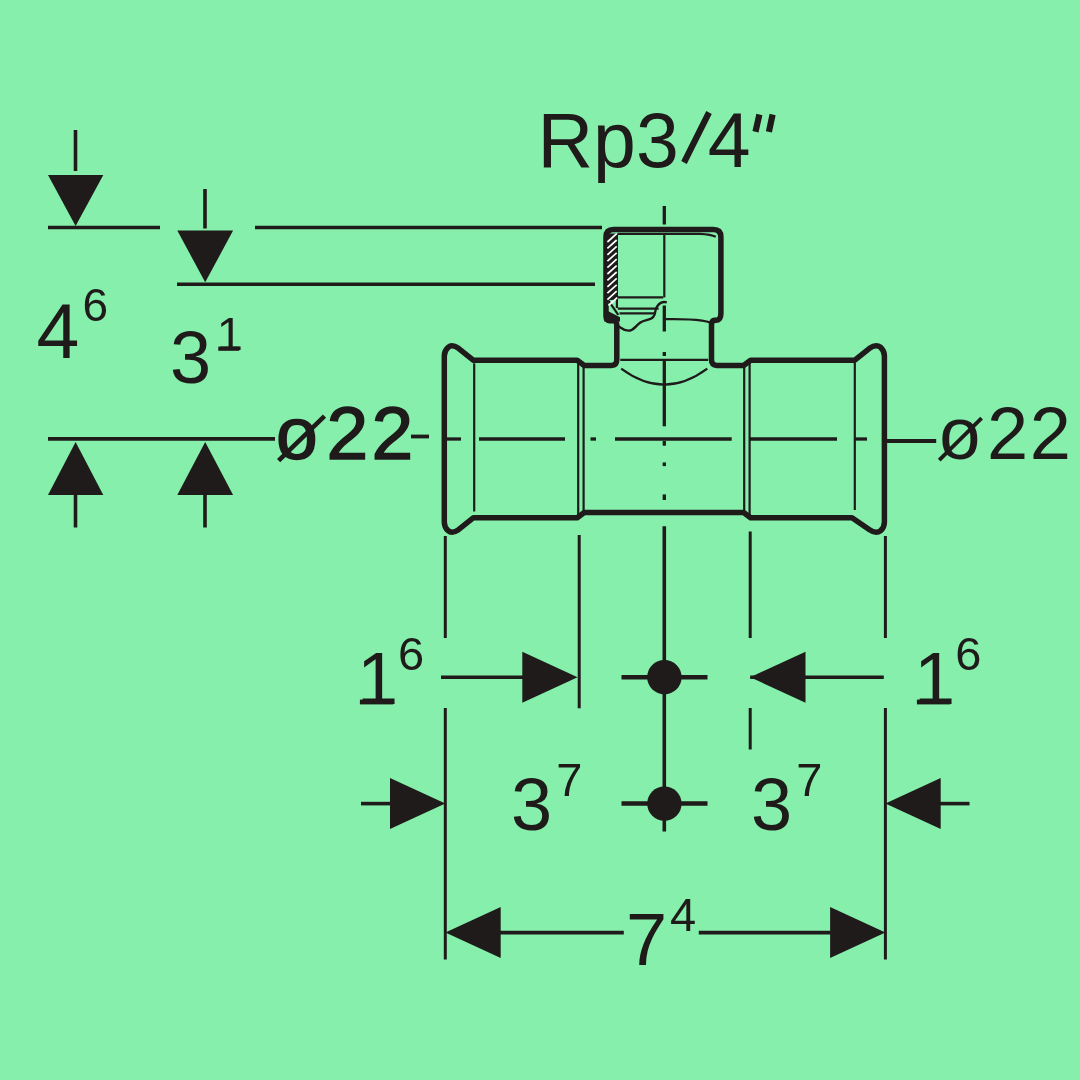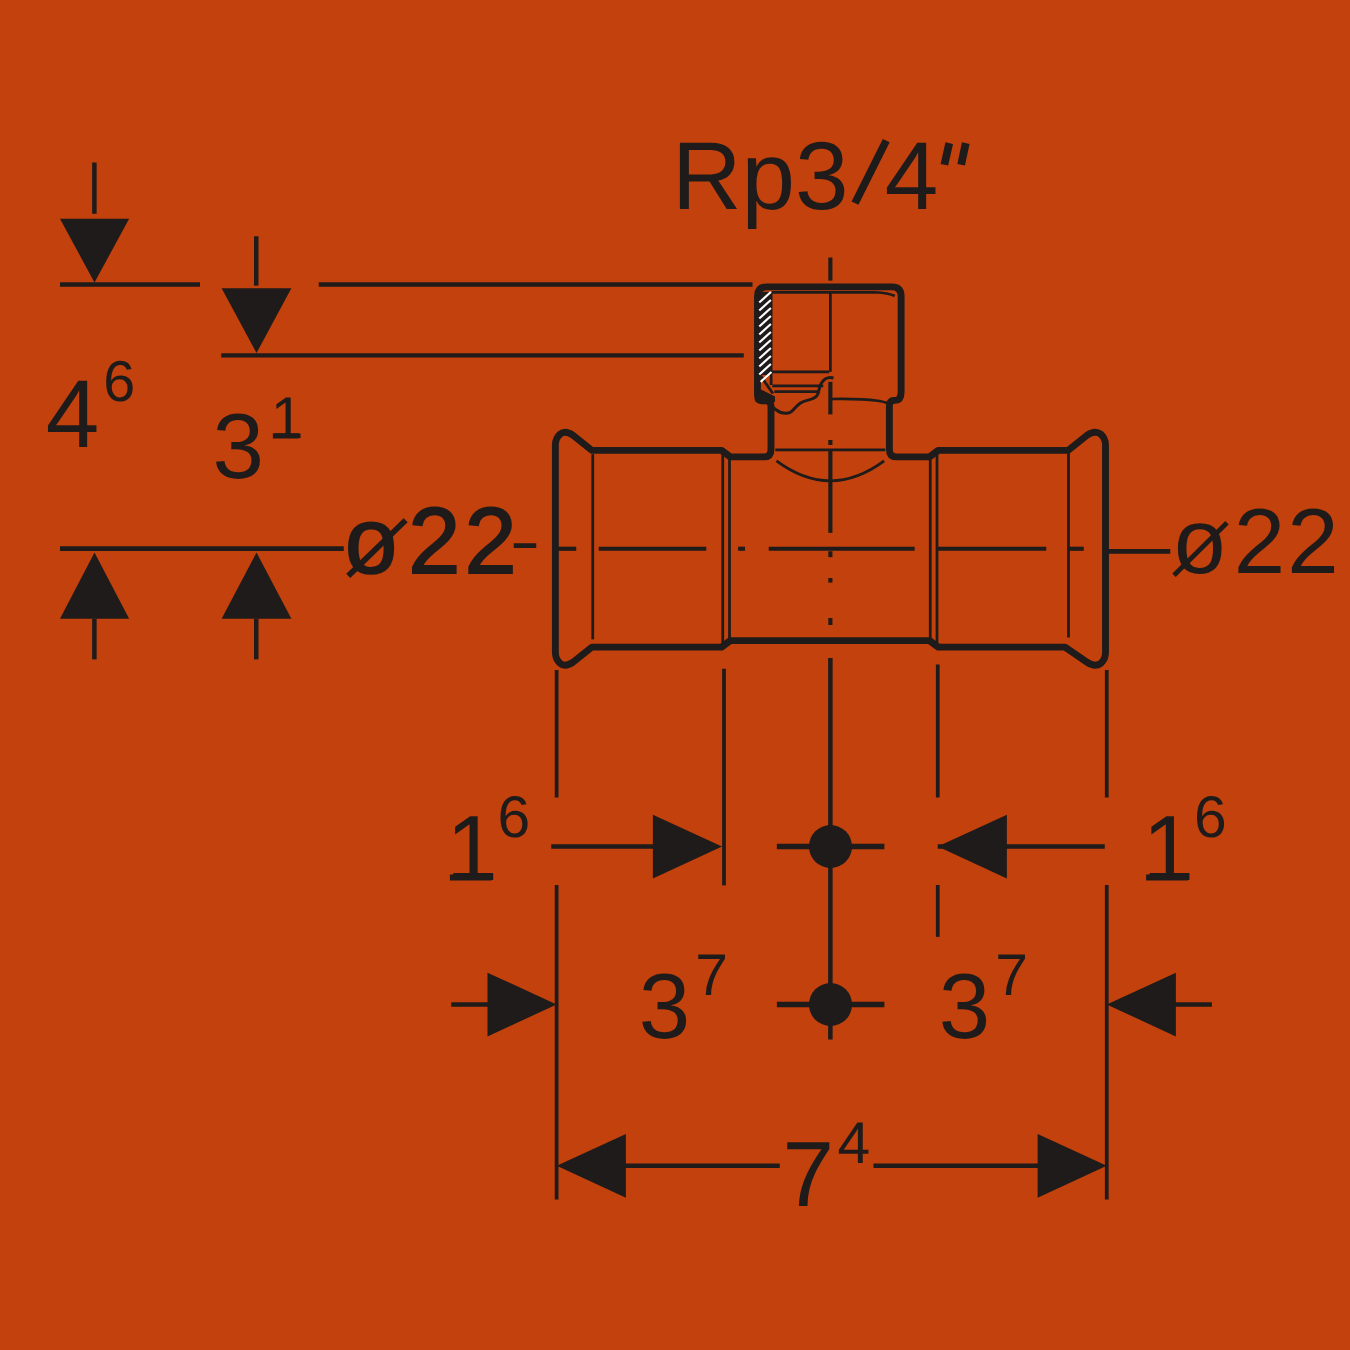--- a/index.html
+++ b/index.html
@@ -1,16 +1,16 @@
 <!DOCTYPE html>
 <html><head>
 <meta charset="utf-8">
 <style>
 html,body{margin:0;padding:0;background:#fff;}
-#stage{position:relative;width:1080px;height:1080px;background:#c2410c;overflow:hidden;}
+#stage{position:relative;width:1080px;height:1080px;background:#86efac;overflow:hidden;}
 svg{position:absolute;left:0;top:0;will-change:transform;}
 text{font-family:"Liberation Sans", sans-serif;fill:#1e1b1a;}
 </style>
 </head>
 <body>
 <div id="stage">
 <svg width="1080" height="1080" viewBox="0 0 1080 1080">
 <g stroke="#1e1b1a" fill="none">
 
 <path id="contour" stroke-width="5.5" stroke-linejoin="round" d="

